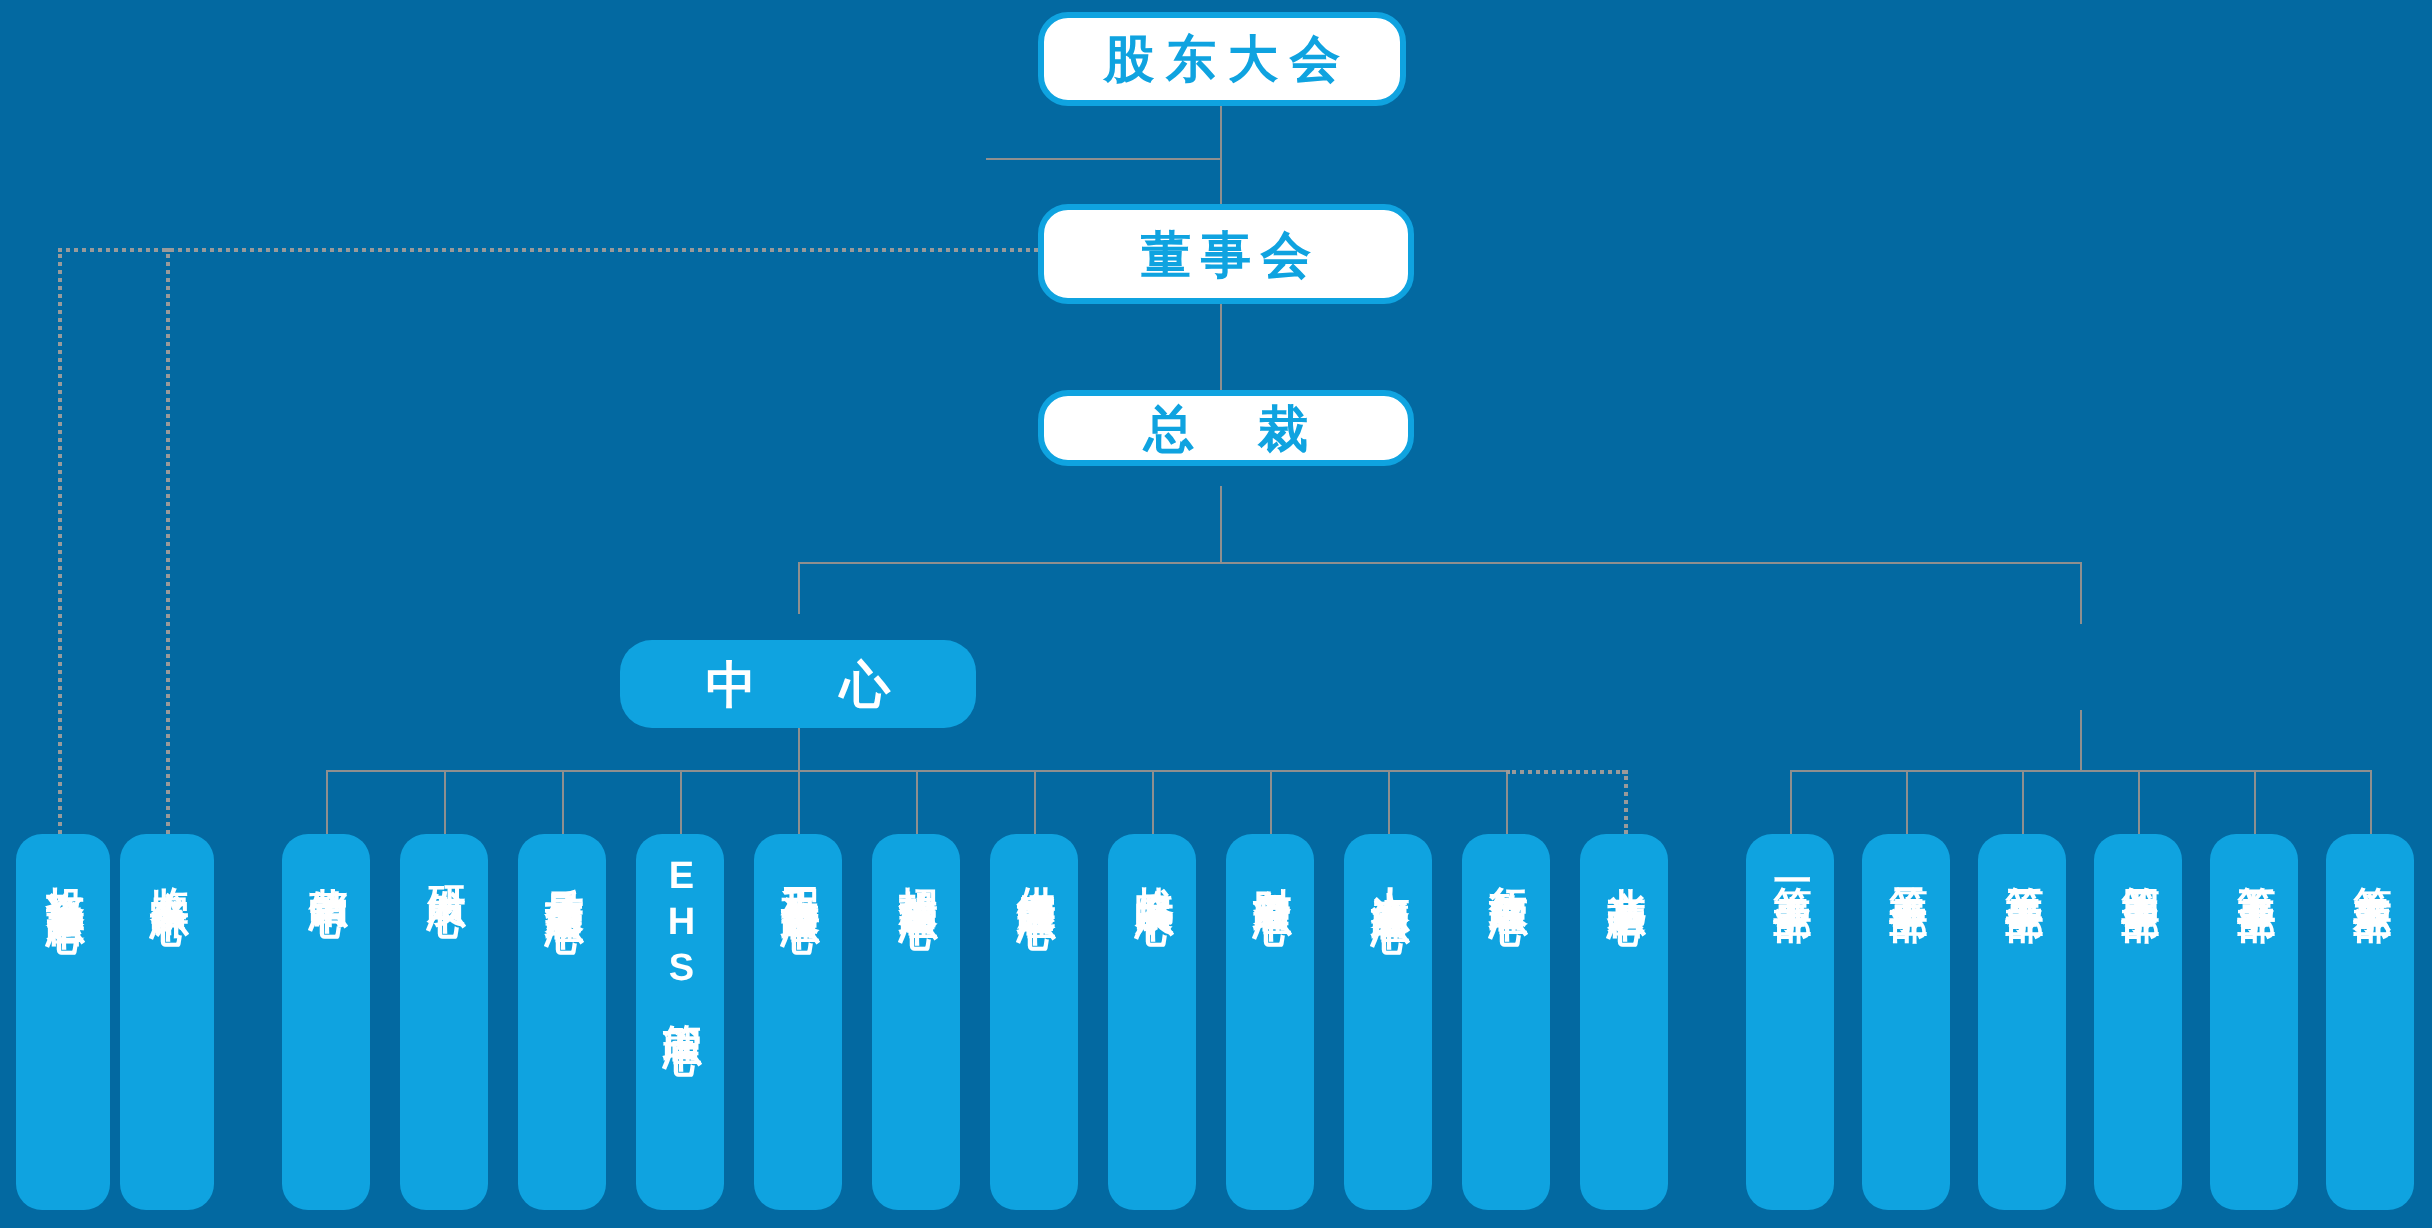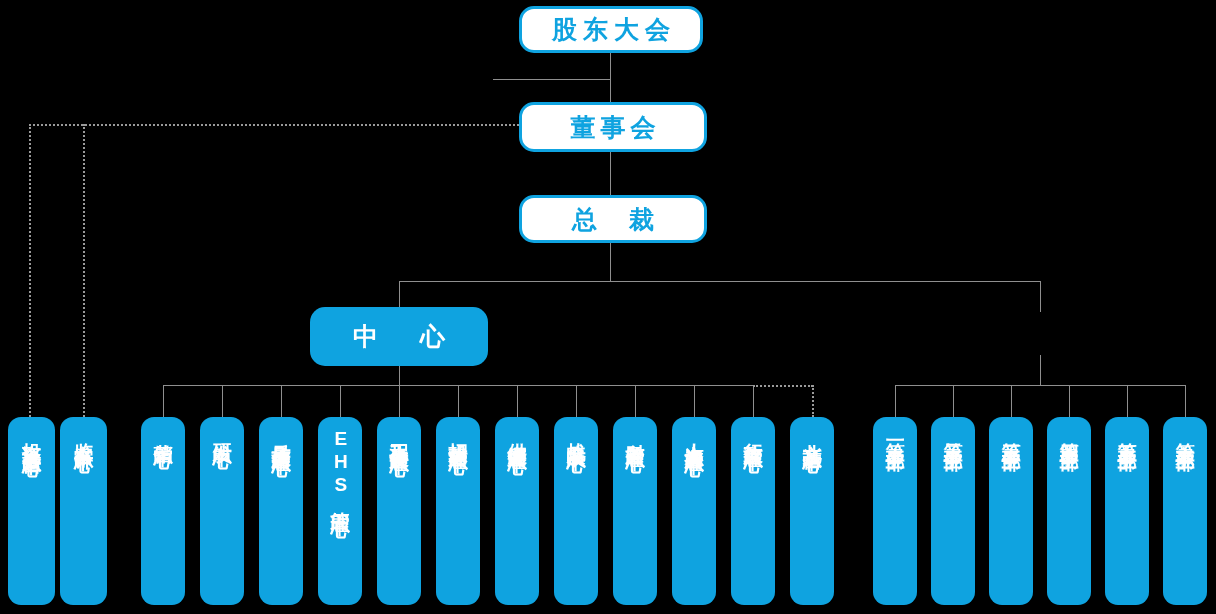--- a/index.html
+++ b/index.html
@@ -1,17 +1,17 @@
 <!DOCTYPE html>
 <html><head>
 <meta charset="utf-8">
 <style>
   html,body { margin:0; padding:0; background:#ffffff; }
   .stage {
-    position:relative; width:1216px; height:614px; background:#000000;
+    position:relative; width:1216px; height:614px; background:#0369a1;
     font-family:"Liberation Sans", sans-serif; font-weight:bold; overflow:hidden;
   }
   
   .ln { position:absolute; background:#8f8f8f; }
   
   .hd { position:absolute; height:0; border-top:2px dotted #9a9a9a; }
   .vd { position:absolute; width:0; border-left:2px dotted #9a9a9a; }
   
   .pill {
     position:absolute; background:#0fa3e0; color:#ffffff; border-radius:15px;
@@ -77,24 +77,24 @@
   <div class="vd" style="left:83px; top:124px; height:293px;"></div>
   <div class="hd" style="left:753px; top:385px; width:60px;"></div>
   <div class="vd" style="left:812px; top:385px; height:32px;"></div>
 
   <div class="pill outline" style="left:519px; top:6px; width:184px; height:47px;">
     <span class="ls-shareholders">股东大会</span>
   </div>
   <div class="pill outline" style="left:519px; top:102px; width:188px; height:50px;">
     <span class="ls-board">董事会</span>
   </div>
-  <div class="pill outline" style="left:519px; top:195px; width:188px; height:48px;">
+  <div class="pill outline" style="left:519px; top:195px; width:188px; height:38px;">
     <span class="ls-president">总裁</span>
   </div>
-  <div class="pill" style="left:310px; top:307px; width:178px; height:59px;">
+  <div class="pill" style="left:310px; top:320px; width:178px; height:44px;border-radius:16px;">
     <span class="ls-center">中心</span>
   </div>
 
   <div class="vbox wide" style="left:8px;">
     <span class="vtext">投资证券运营中心</span>
   </div>
   <div class="vbox wide" style="left:60px;">
     <span class="vtext">监察审计中心</span>
   </div>
 

